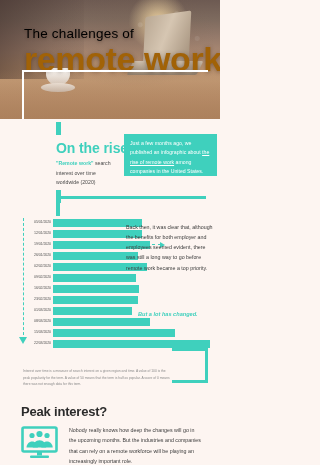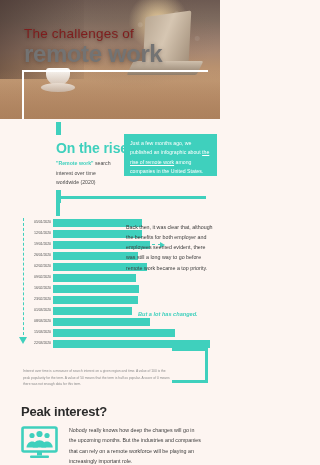--- a/index.html
+++ b/index.html
@@ -61,28 +61,28 @@
   }
   .hero-blur{
     position:absolute; right:0; top:0; width:52%; height:52%;
     background:
       radial-gradient(circle at 30% 40%, rgba(255,255,255,.10) 0 2px, transparent 3px),
       radial-gradient(circle at 62% 22%, rgba(255,255,255,.09) 0 2px, transparent 3px),
       radial-gradient(circle at 80% 62%, rgba(255,255,255,.08) 0 2px, transparent 3px);
   }
   .hero-title {
     position:absolute; left:24px; top:26px;
-    color:#7f1d1d; font-size:13.5px; font-weight:400;
+    color:#000000; font-size:13.5px; font-weight:400;
     letter-spacing:.2px;
     text-shadow:0 1px 3px rgba(60,40,30,.45);
     white-space:nowrap;
   }
   .hero-headline {
     position:absolute; left:24px; top:42px;
-    color:#737373; font-size:24px; font-weight:700;
+    color:#a16207; font-size:34px; font-weight:700;
     letter-spacing:-.4px; line-height:1;
     text-shadow:0 1px 4px rgba(60,40,30,.45);
     white-space:nowrap;
   }
   .hero-frame {
     position:absolute; left:22px; top:70px;
     width:186px; height:60px;
     border-left:2px solid #ffffff;
     border-top:2px solid #ffffff;
   }

